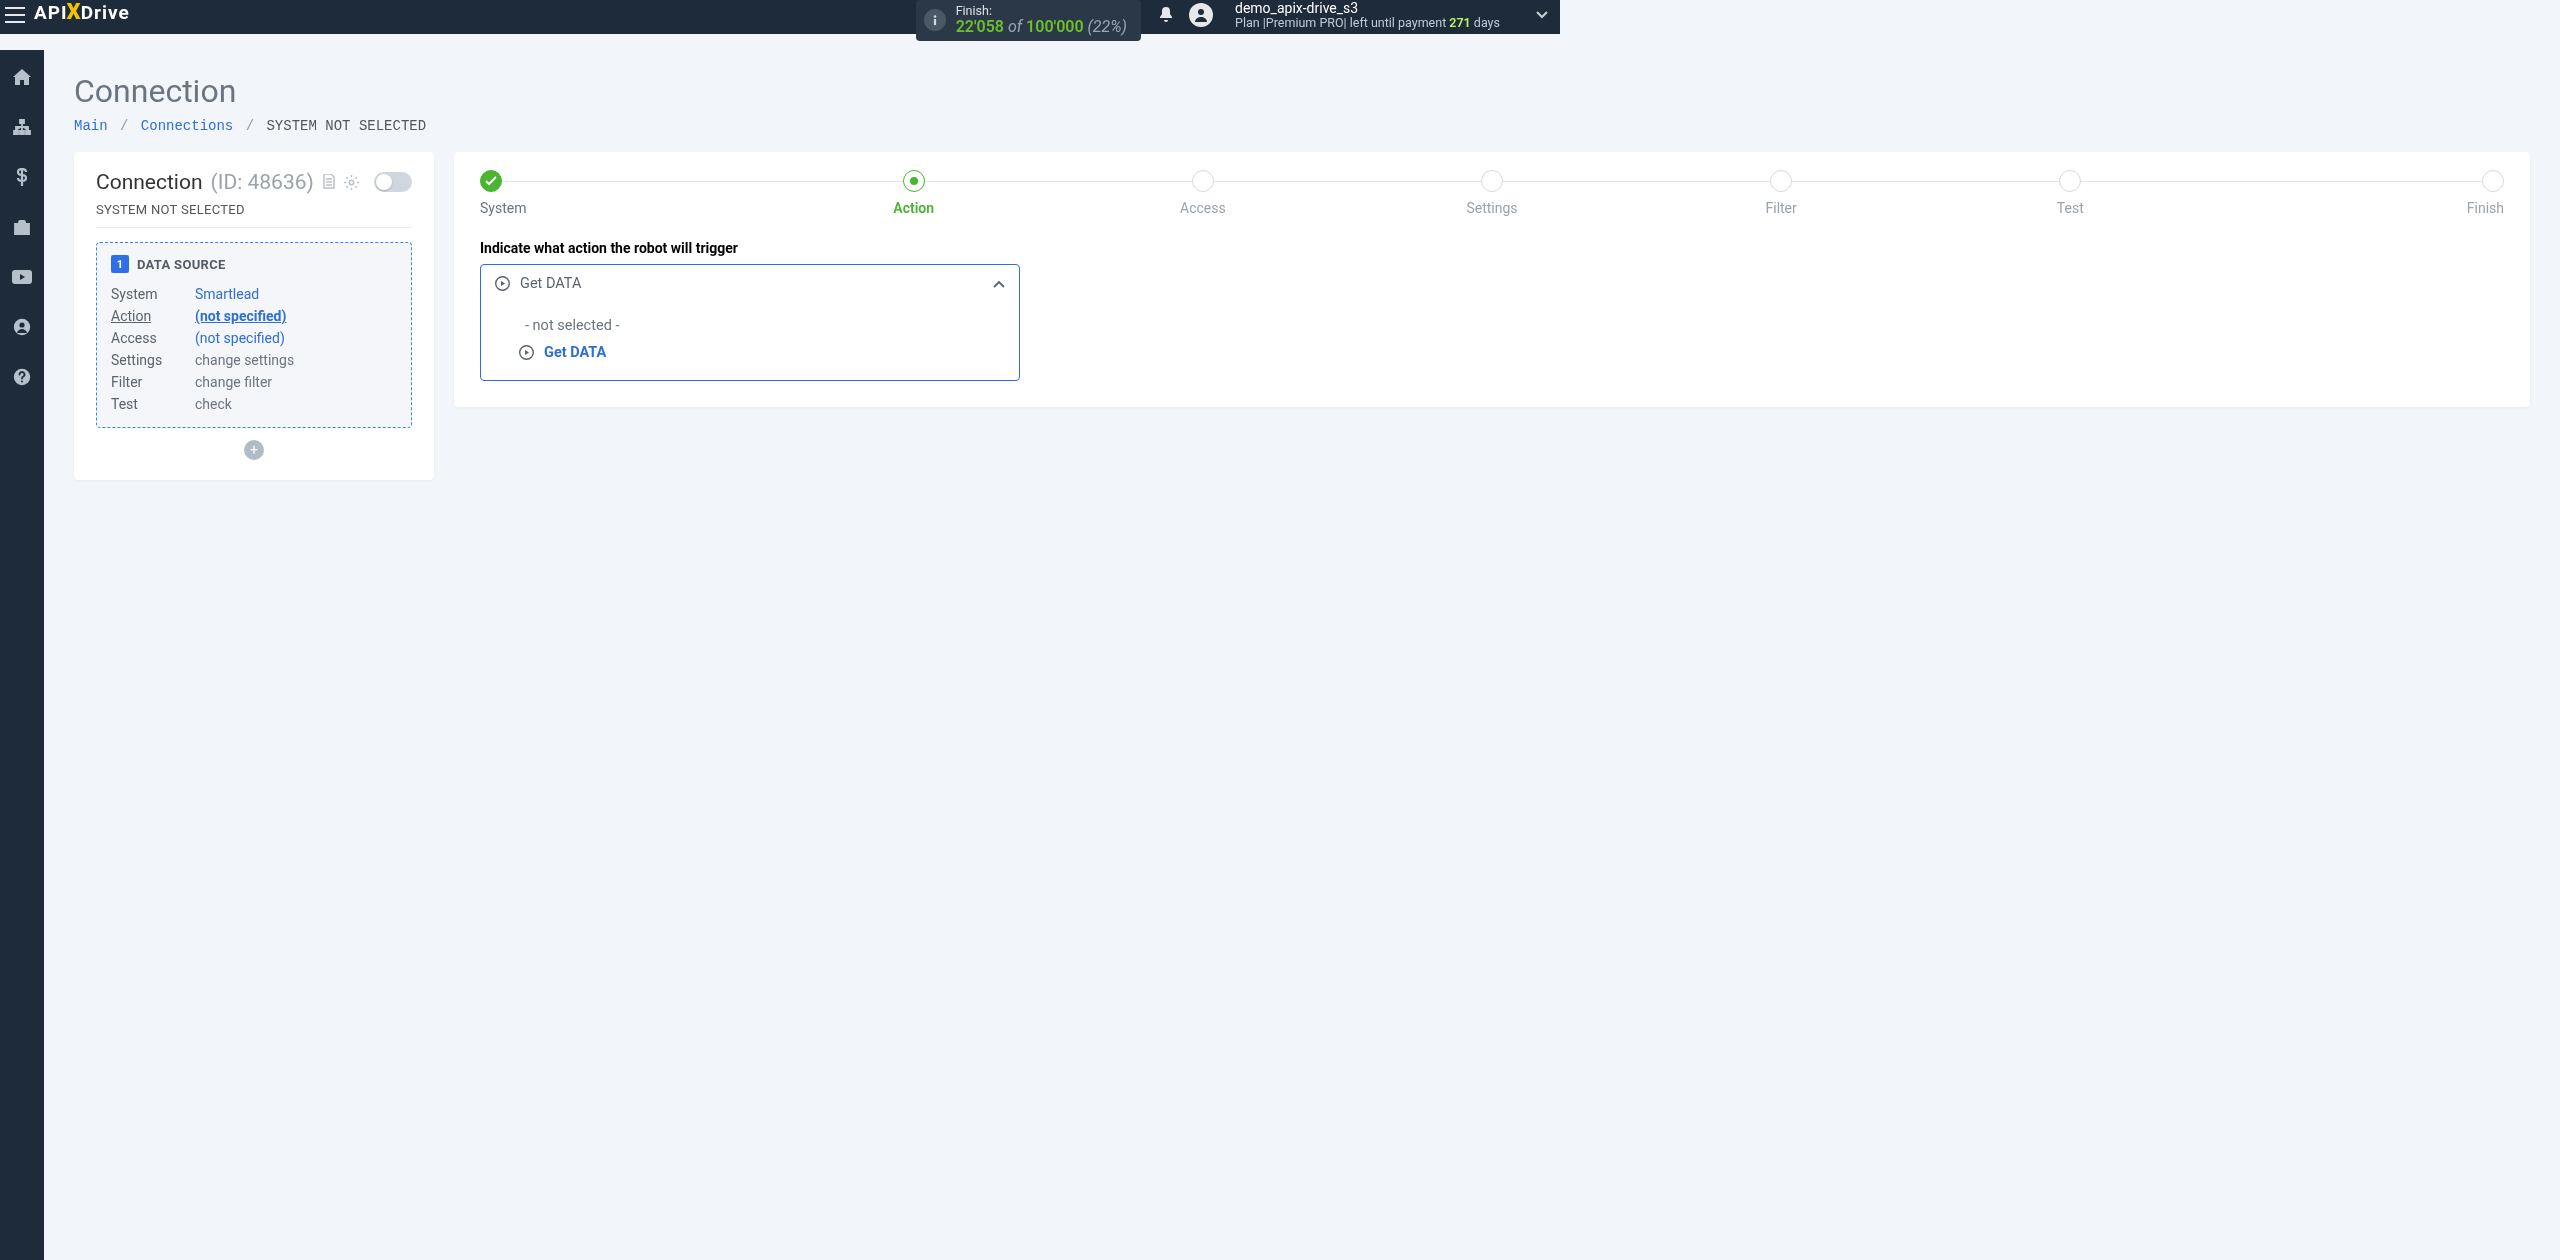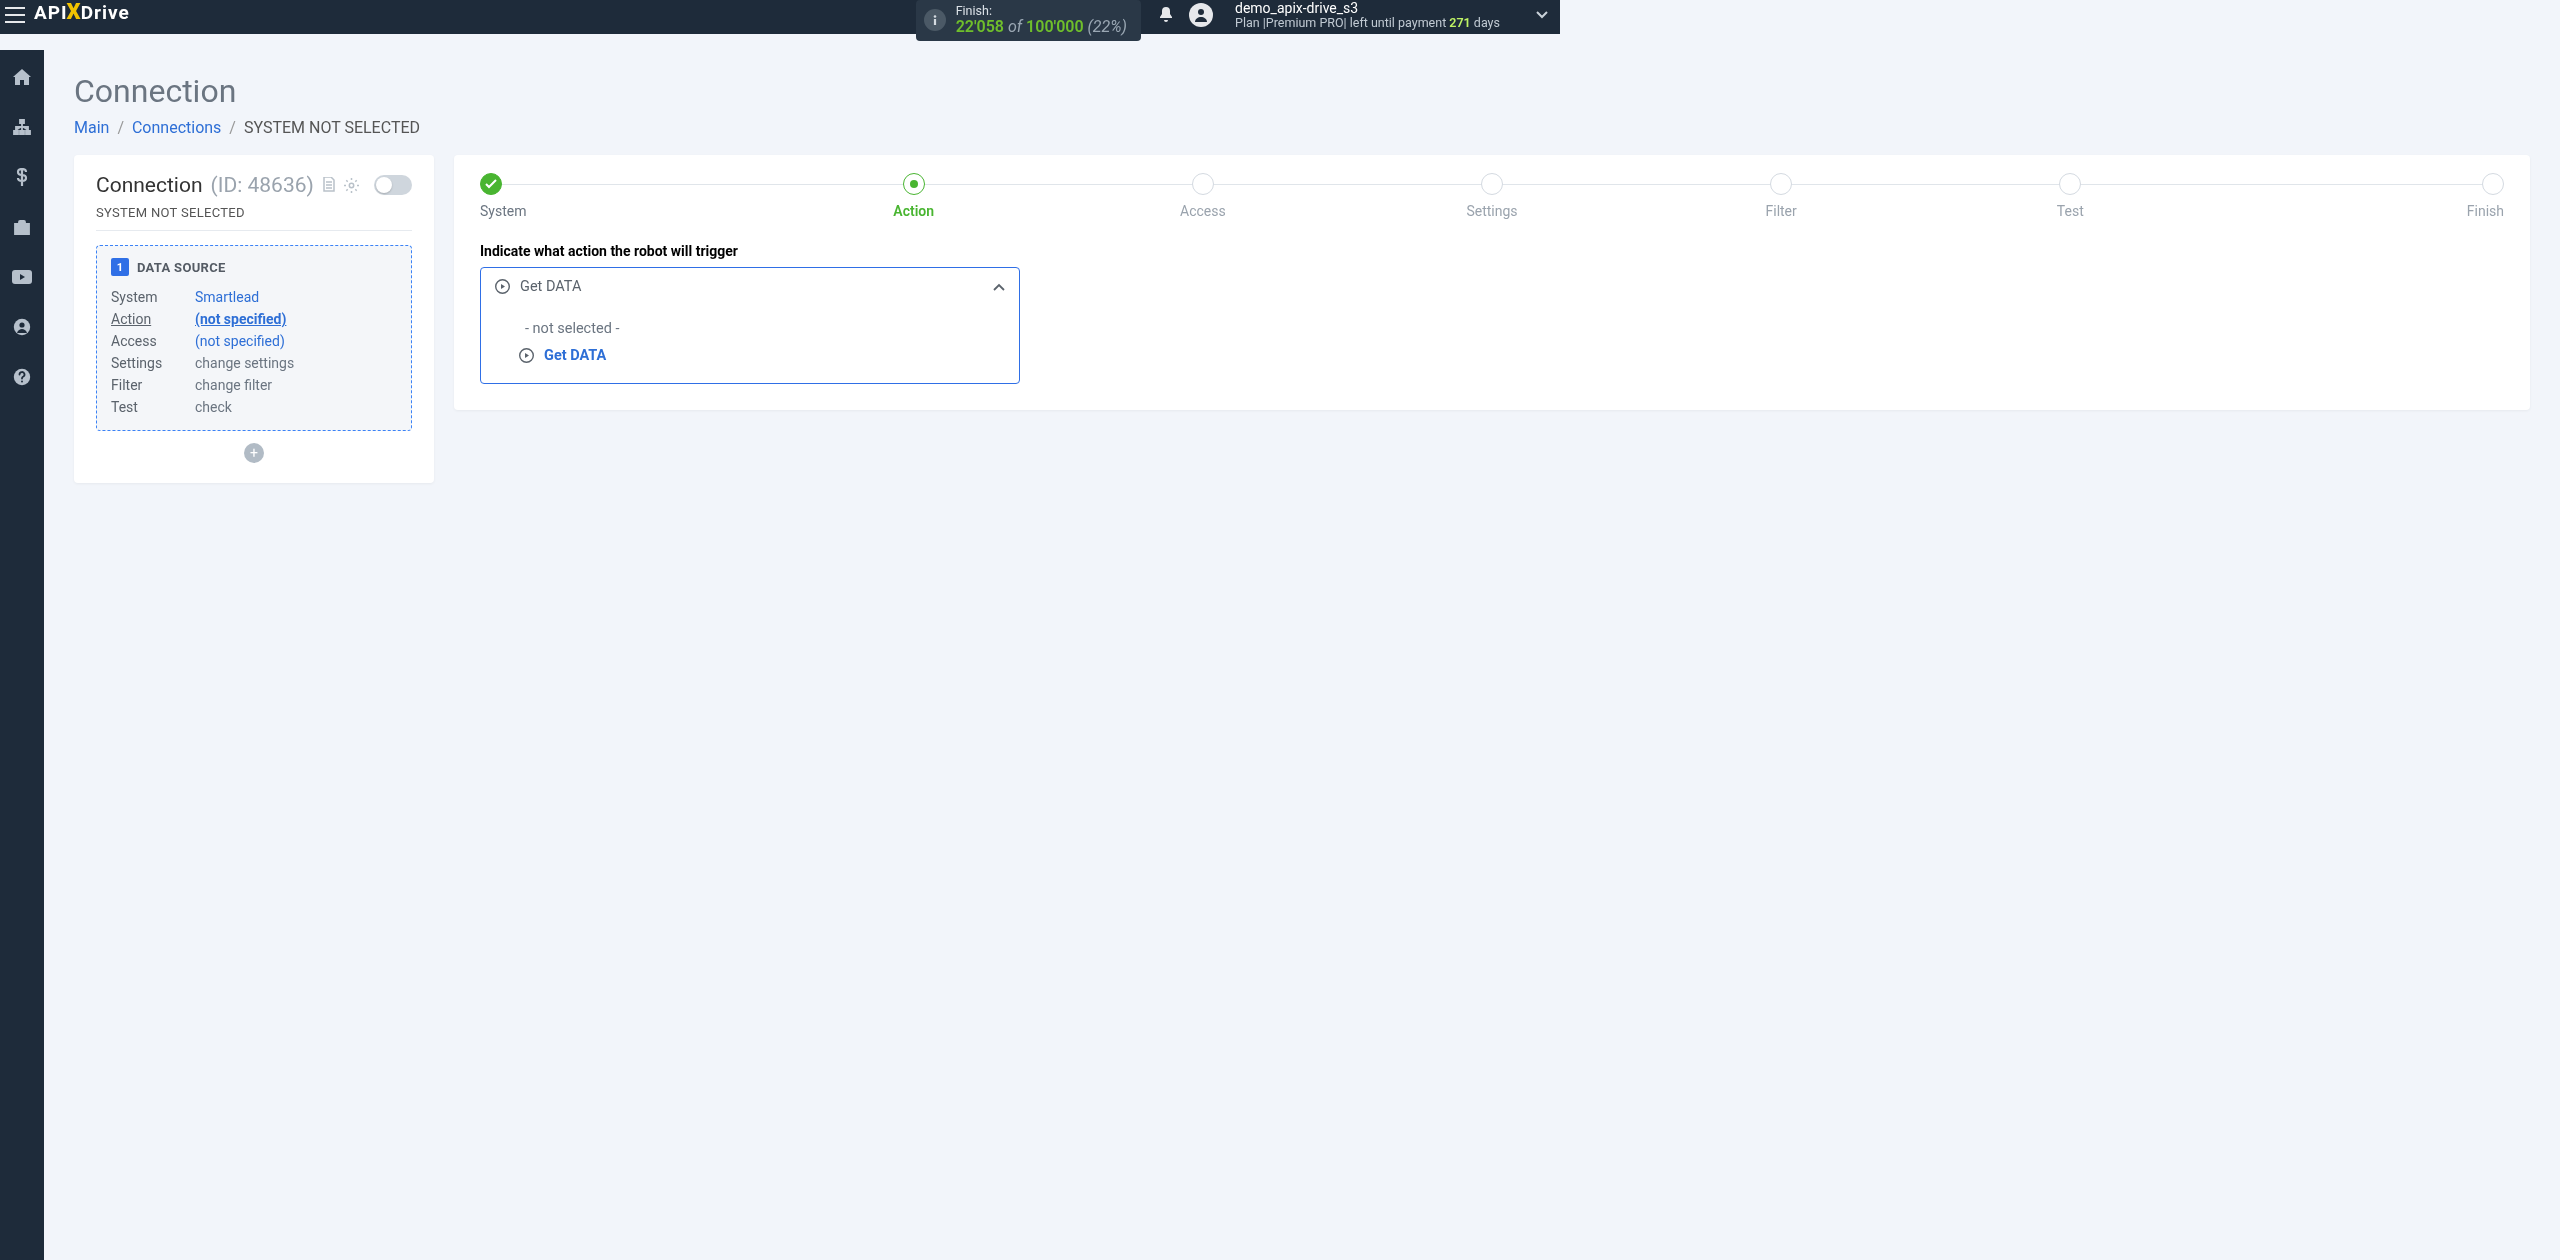--- a/index.html
+++ b/index.html
@@ -30,21 +30,21 @@
 .user-plan .days { color: #bef264; font-weight: 600; }
 .chevron-down { margin-left: 14px; color: #c9d1d8; }
 
 
 .sidebar { position: absolute; top: 50px; left: 0; width: 44px; bottom: 0; background: #1e2b3a; display: flex; flex-direction: column; align-items: center; padding-top: 12px; gap: 20px; }
 .side-icon { width: 30px; height: 30px; display: flex; align-items: center; justify-content: center; color: #b6c0cb; cursor: pointer; }
 
 
 .main { position: absolute; top: 50px; left: 44px; right: 0; bottom: 0; padding: 18px 30px; overflow: auto; }
 .page-title { font-size: 32px; color: #6b7581; font-weight: 400; margin: 4px 0 8px; }
-.breadcrumb { font-size: 16px; color: #666; margin-bottom: 18px; }
+.breadcrumb { font-size: 14px; color: #666; margin-bottom: 18px; font-family: Liberation Mono, monospace; }
 .breadcrumb a { color: #2e6fd6; text-decoration: none; }
 .breadcrumb .sep { color: #999; margin: 0 4px; }
 .breadcrumb .current { color: #555; }
 
 .cols { display: flex; gap: 20px; align-items: flex-start; }
 .card { background: #fff; border-radius: 4px; box-shadow: 0 1px 3px rgba(0,0,0,0.05); }
 .card.left { width: 360px; padding: 18px 22px 20px; }
 .card.right { flex: 1; padding: 18px 26px 26px; }
 
 .conn-header { display: flex; align-items: center; gap: 8px; margin-bottom: 8px; }

